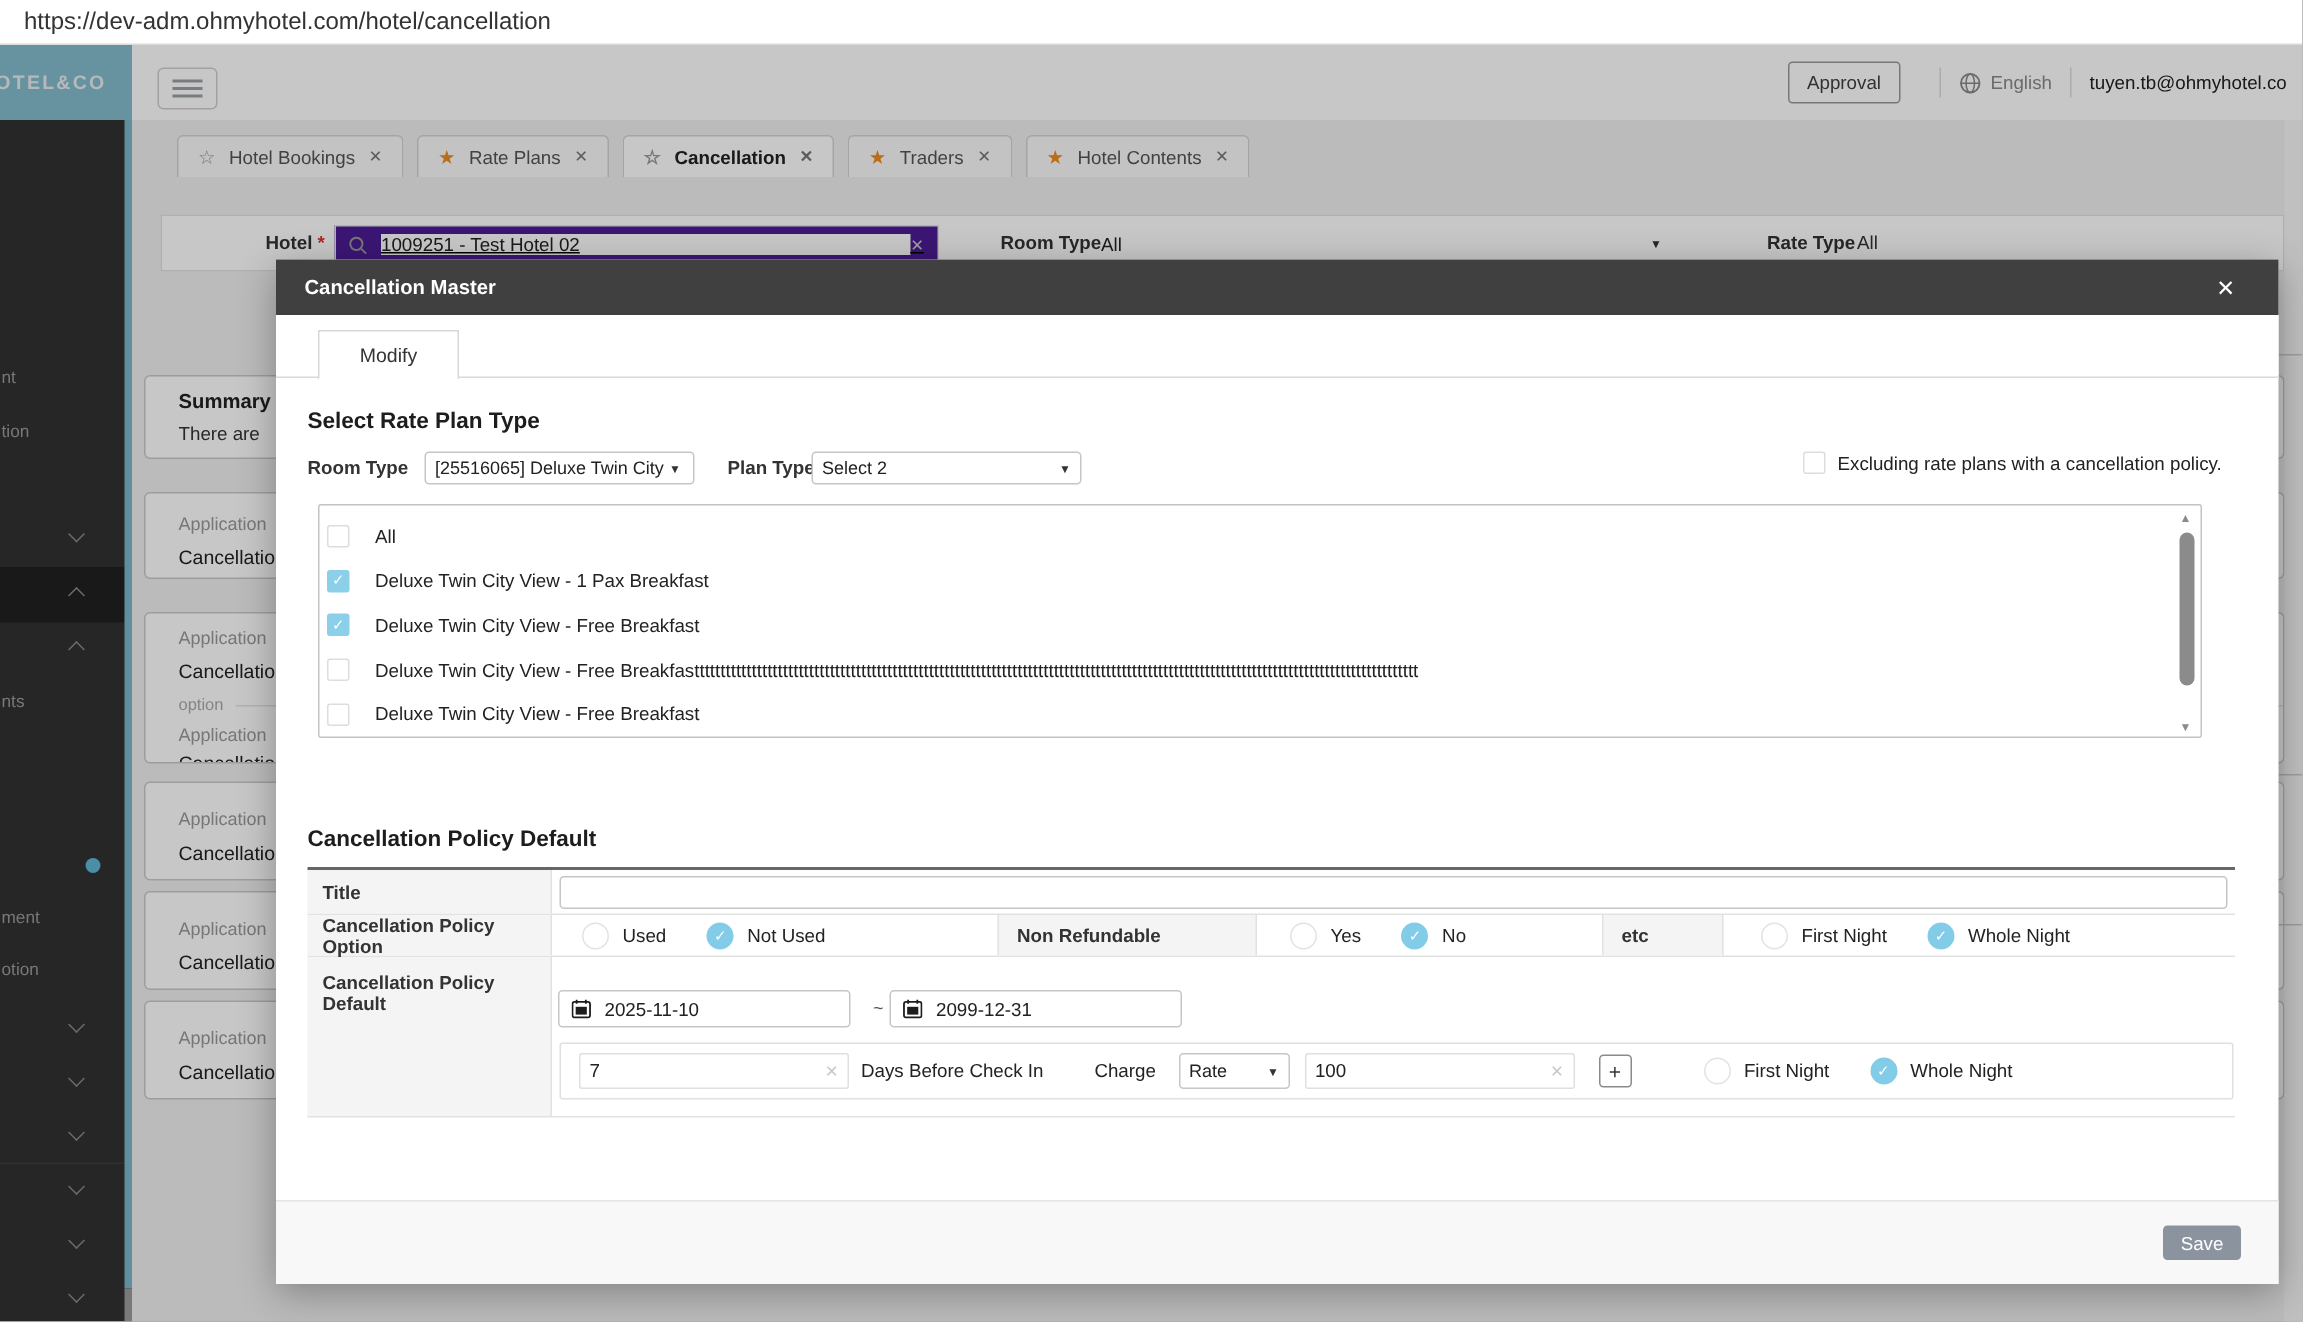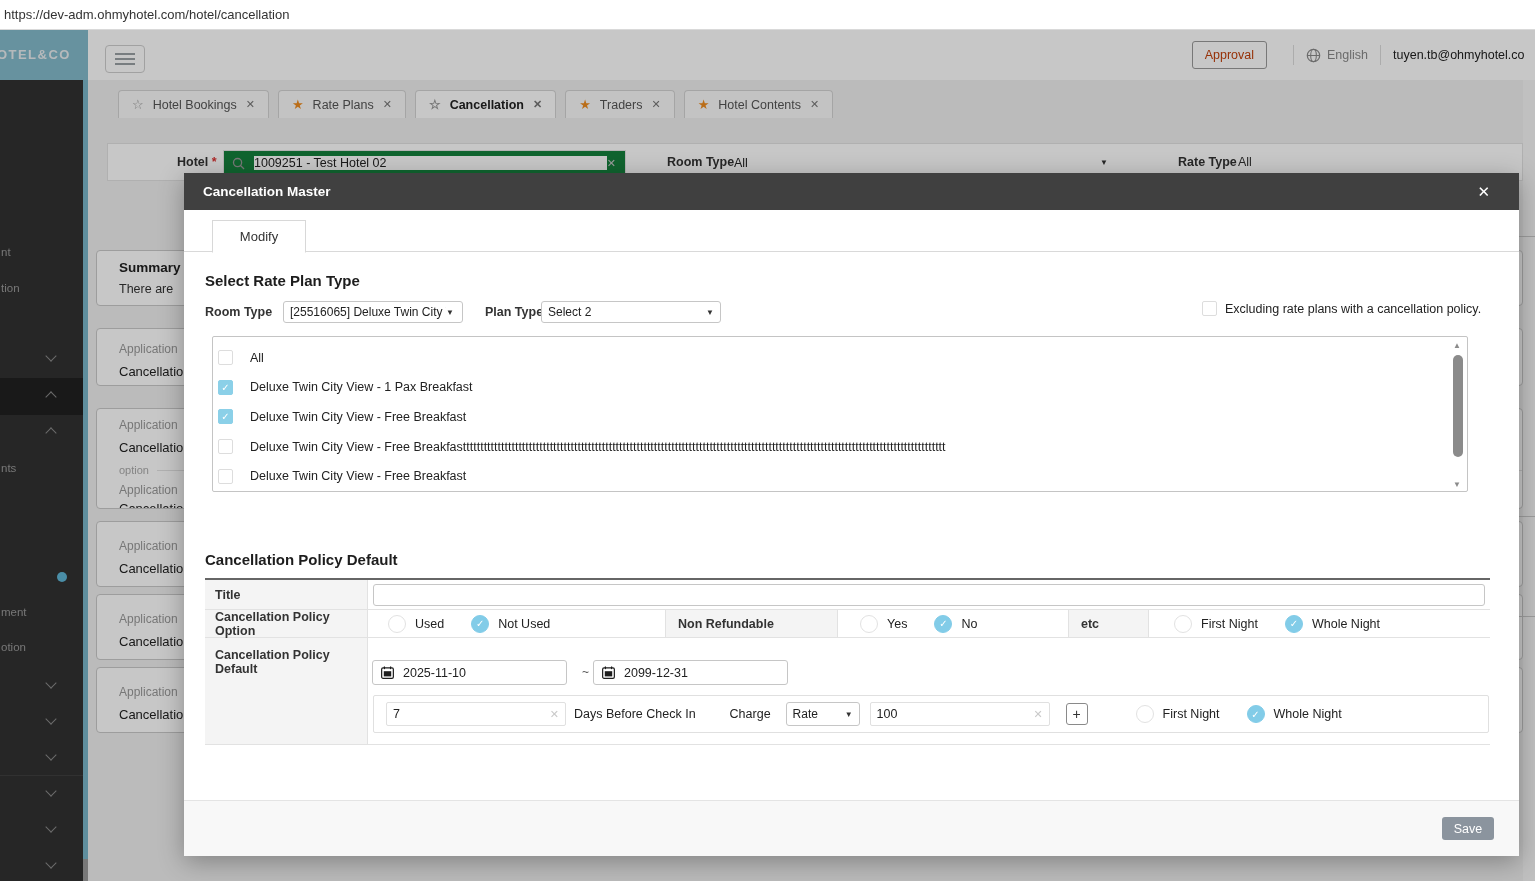--- a/index.html
+++ b/index.html
@@ -3,34 +3,34 @@
 <meta charset="utf-8">
 <style>
   * { margin:0; padding:0; box-sizing:border-box; }
   html,body { background:#888; }
   #screen {
     position:relative; width:1535px; height:881px; overflow:hidden;
     font-family:"Liberation Sans", sans-serif; background:#f0f0f0;
   }
   
   .urlbar { position:absolute; left:0; top:0; width:1535px; height:30px; background:#fff;
-    border-bottom:1px solid #d9d9d9; display:flex; align-items:center; padding-left:4px;
-    z-index:30; font-size:13px; color:#333; }
+    border-bottom:1px solid #d9d9d9; display:flex; align-items:center; padding-left:16px;
+    z-index:30; font-size:16px; color:#333; }
   
   .appheader { position:absolute; left:0; top:30px; width:1535px; height:50px; background:#fff; z-index:1; }
   .logo { position:absolute; left:0; top:0; width:88px; height:50px; background:#85bbcc; overflow:hidden; }
   .logo span { position:absolute; left:-14px; top:17px; font-size:13px; font-weight:bold;
     letter-spacing:1.5px; color:#e9eef0; white-space:nowrap; }
   .hamburger { position:absolute; left:105px; top:15px; width:40px; height:28px;
     border:1px solid #cfcfcf; border-radius:4px; background:#fff;
     display:flex; flex-direction:column; justify-content:center; align-items:center; gap:3px; cursor:pointer; }
   .hamburger i { display:block; width:20px; height:2px; background:#9aa0a4; }
   .hdr-right { position:absolute; right:0; top:0; height:50px; display:flex; align-items:center; }
   .btn-approval { height:28px; padding:0 12px; border:1px solid #9a9a9a; border-radius:3px;
-    background:#fff; font-size:12.5px; color:#c2410c; margin-right:14px; cursor:pointer; }
+    background:#fff; font-size:12.5px; color:#404040; margin-right:14px; cursor:pointer; }
   .hdr-sep { width:1px; height:20px; background:#ddd; margin:0 12px; }
   .lang { display:flex; align-items:center; gap:6px; color:#8a8a8a; font-size:12.5px; cursor:pointer;text-align:center; }
   .email { font-size:12.5px; font-weight:normal; color:#222; white-space:nowrap; overflow:hidden; width:142px; }
   
   .sidebar { position:absolute; left:0; top:80px; width:88px; height:801px; background:#313131; z-index:1; overflow:hidden;padding-left:25px; }
   .sidebar .frag { position:absolute; left:1px; color:#9a9a9a; font-size:11.5px; white-space:nowrap; }
   .side-hl { position:absolute; left:0; width:83px; top:298px; height:37px; background:#212121; }
   .chev { position:absolute; width:8px; height:8px; border-right:1.6px solid #8a8a8a; border-bottom:1.6px solid #8a8a8a; }
   .chev.down { transform:rotate(45deg); }
   .chev.up { transform:rotate(-135deg); }
@@ -45,22 +45,22 @@
     font-size:12.5px; color:#555; cursor:pointer; white-space:nowrap; }
   .tab.active { background:#fff; color:#222; font-weight:bold; }
   .tab .star { font-size:13px; color:#9a9a9a; }
   .tab .star.filled { color:#ef8c1f; }
   .tab .x { font-size:11px; color:#777; cursor:pointer; }
   
   .filtercard { position:absolute; left:107px; top:143px; width:1416px; height:38px; background:#fff;
     border:1px solid #e2e2e2; z-index:1; }
   .filtercard .lbl { position:absolute; top:11px; font-size:12.5px; font-weight:bold; color:#333; }
   .filtercard .req { color:#d33; }
-  .f-input { position:absolute; left:115px; top:6px; width:403px; height:26px; background:#15803d;
-    border:1px solid #e6e6e6; display:flex; align-items:center; }
+  .f-input { position:absolute; left:115px; top:6px; width:403px; height:26px; background:#4c1d95;
+    border:1px solid #e6e6e6; display:flex; align-items:center;text-decoration:underline; }
   .f-input input { border:none; outline:none; flex:1; font-size:12.5px; color:#222; font-family:inherit; }
   .f-dd { position:absolute; left:626px; top:6px; width:382px; height:26px; border-bottom:1px solid #e6e6e6;
     display:flex; align-items:center; font-size:12.5px; color:#222; cursor:pointer; }
   .f-dd .arr { margin-left:auto; margin-right:8px; font-size:8px; color:#333; }
   .clear-x { color:#c9c9c9; font-size:11px; cursor:pointer; }
   
   .card { position:absolute; left:96px; width:1427px; background:#fff; border:1px solid #c9c9c9;
     border-radius:4px; z-index:1; padding:9px 0 0 22px; overflow:hidden; }
   .card .t1 { font-size:13.5px; font-weight:bold; color:#222; }
   .card .t2 { font-size:12.5px; color:#333; margin-top:7px; }

